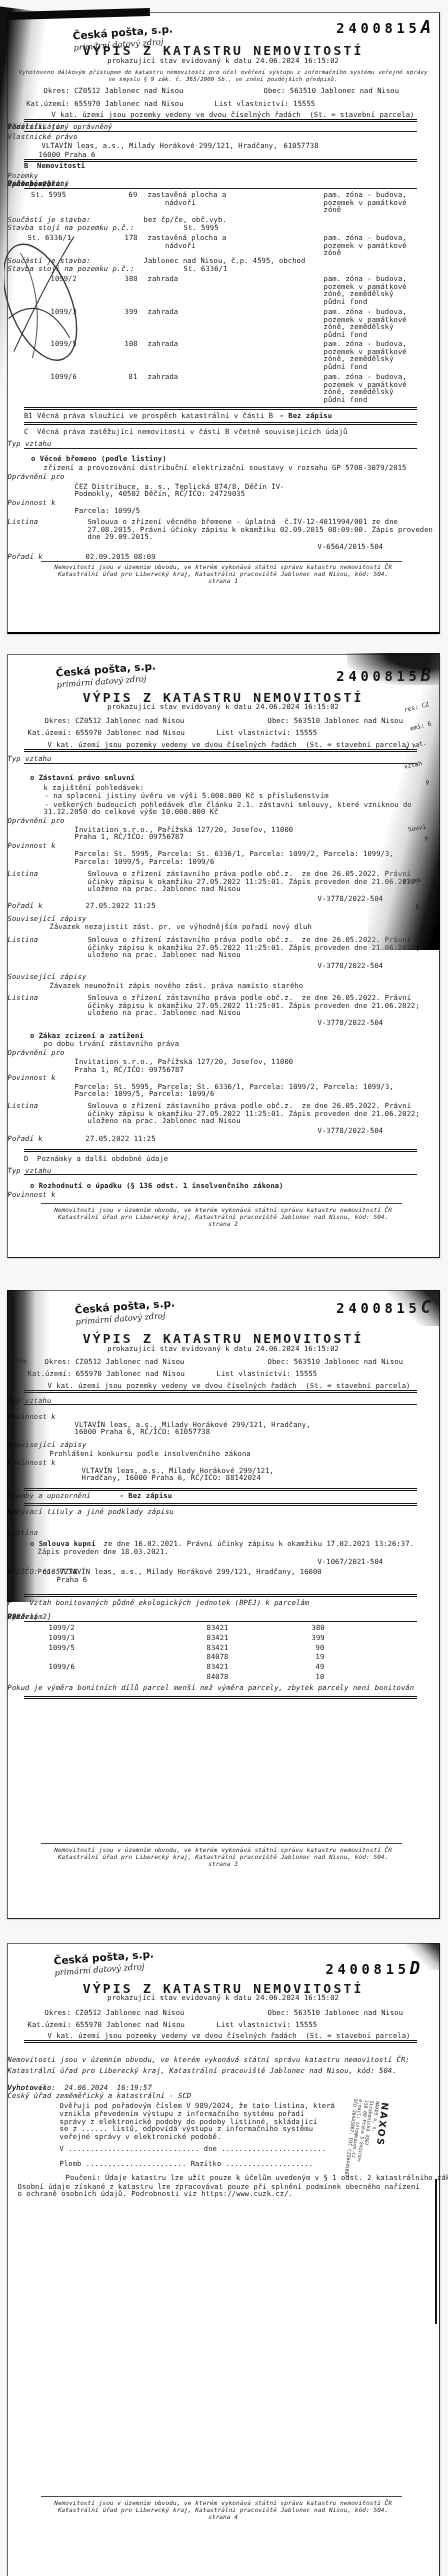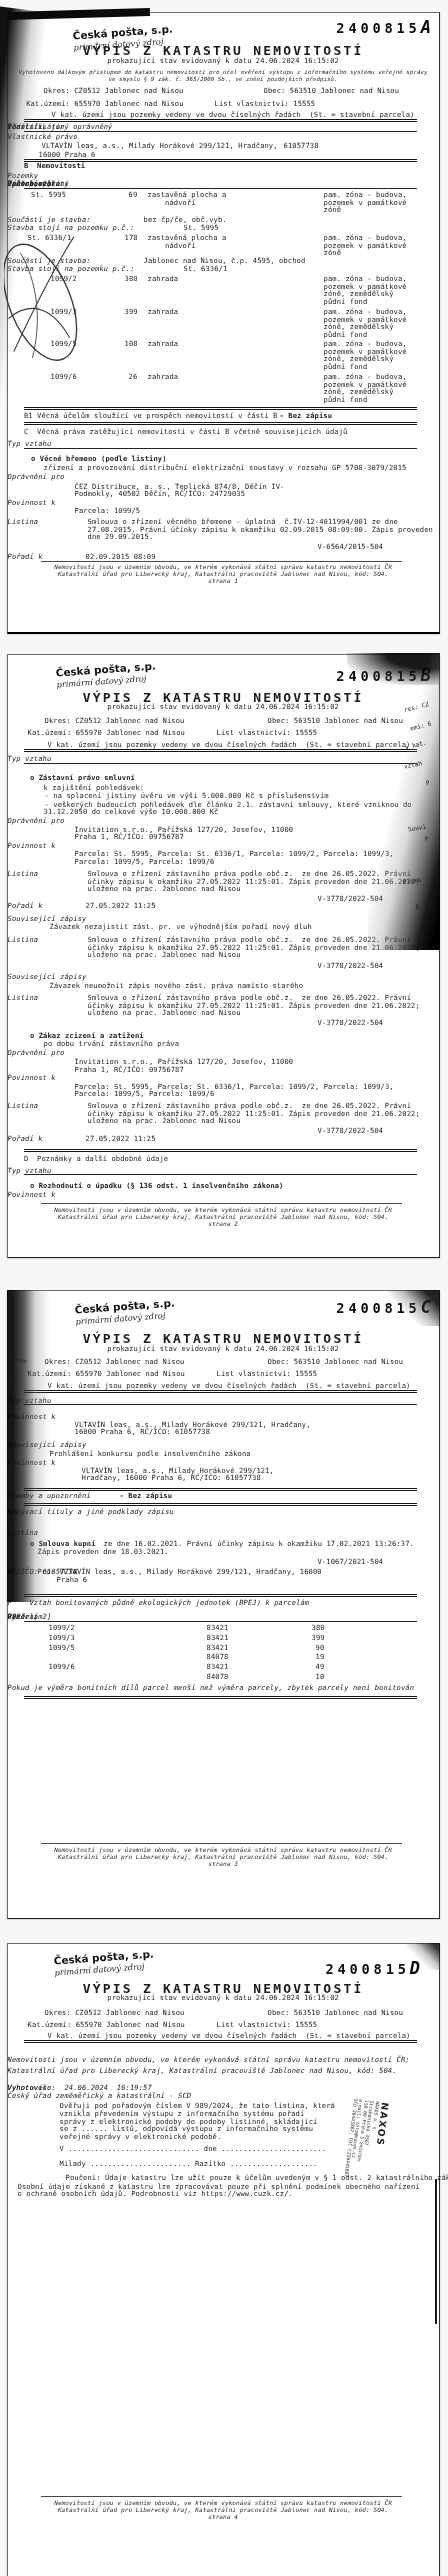--- a/index.html
+++ b/index.html
@@ -158,28 +158,28 @@
 zóně, zemědělský
 půdní fond</div>
       <div class="ln n" style="top: 327px; left: 43px;">1099/5</div>
       <div class="ln n" style="top: 327px; left: 117px;">108</div>
       <div class="ln n" style="top: 327px; left: 140px;">zahrada</div>
       <div class="ln n" style="top: 327px; left: 316px;">pam. zóna - budova,
 pozemek v památkové
 zóně, zemědělský
 půdní fond</div>
       <div class="ln n" style="top: 360px; left: 43px;">1099/6</div>
-      <div class="ln n" style="top: 360px; left: 121px;">26</div>
+      <div class="ln n" style="top: 360px; left: 121px;">81</div>
       <div class="ln n" style="top: 360px; left: 140px;">zahrada</div>
       <div class="ln n" style="top: 360px; left: 316px;">pam. zóna - budova,
 pozemek v památkové
 zóně, zemědělský
 půdní fond</div>
       <div class="rule hr2" style="left: 16.4px; top: 394px; width: 393px;"></div>
-      <div class="ln n" style="top: 399px; left: 16.4px;">B1 Věcná účelům sloužící ve prospěch nemovitostí v části B</div>
+      <div class="ln n" style="top: 399px; left: 16.4px;">B1 Věcná práva sloužící ve prospěch katastrální v části B</div>
       <div class="ln b" style="top: 399px; left: 272px;">- Bez zápisu</div>
       <div class="rule hr2" style="left: 16.4px; top: 409px; width: 393px;"></div>
       <div class="ln n" style="top: 415px; left: 16.4px;">C  Věcná práva zatěžující nemovitosti v části B včetně souvisejících údajů</div>
       <div class="ln i" style="top: 427px; left: 0px;">Typ vztahu</div>
       <div class="rule hr" style="left: 16.4px; top: 435px; width: 393px;"></div>
       <div class="ln b" style="top: 442px; left: 23.5px;">o Věcné břemeno (podle listiny)</div>
       <div class="ln n" style="top: 451px; left: 36px;">zřízení a provozování distribuční elektrizační soustavy v rozsahu GP 5708-3079/2015</div>
       <div class="ln i" style="top: 460px; left: 0px;">Oprávnění pro</div>
       <div class="ln n" style="top: 470px; left: 67px;">ČEZ Distribuce, a. s., Teplická 874/8, Děčín IV-</div>
       <div class="ln n" style="top: 477px; left: 67px;">Podmokly, 40502 Děčín, RČ/IČO: 24729035</div>
@@ -314,21 +314,21 @@
       <div class="rule hr2" style="left: 16.4px; top: 99px; width: 393px;"></div>
       <div class="ln i" style="top: 106px; left: 0px;">Typ vztahu</div>
       <div class="rule hr" style="left: 16.4px; top: 113px; width: 393px;"></div>
       <div class="ln i" style="top: 122px; left: 0px;">Povinnost k</div>
       <div class="ln n" style="top: 130px; left: 67px;">VLTAVÍN leas, a.s., Milady Horákové 299/121, Hradčany,</div>
       <div class="ln n" style="top: 137px; left: 67px;">16000 Praha 6, RČ/IČO: 61057738</div>
       <div class="ln i" style="top: 150px; left: 0px;">Související zápisy</div>
       <div class="ln n" style="top: 159px; left: 42px;">Prohlášení konkursu podle insolvenčního zákona</div>
       <div class="ln i" style="top: 168px; left: 0px;">Povinnost k</div>
       <div class="ln n" style="top: 176px; left: 74px;">VLTAVÍN leas, a.s., Milady Horákové 299/121,</div>
-      <div class="ln n" style="top: 183px; left: 74px;">Hradčany, 16000 Praha 6, RČ/IČO: 61057738</div>
+      <div class="ln n" style="top: 183px; left: 74px;">Hradčany, 16000 Praha 6, RČ/IČO: 88142024</div>
       <div class="rule hr2" style="left: 16.4px; top: 197px; width: 393px;"></div>
       <div class="ln i" style="top: 201px; left: 0px;">Plomby a upozornění</div>
       <div class="ln b" style="top: 201px; left: 112px;">- Bez zápisu</div>
       <div class="rule hr2" style="left: 16.4px; top: 212px; width: 393px;"></div>
       <div class="ln i" style="top: 217px; left: 0px;">Nabývací tituly a jiné podklady zápisu</div>
       <div class="ln i" style="top: 238px; left: 0px;">Listina</div>
       <div class="ln b" style="top: 249px; left: 22.4px;">o Smlouva kupní</div>
       <div class="ln n" style="top: 249px; left: 96px;">ze dne 16.02.2021. Právní účinky zápisu k okamžiku 17.02.2021 13:26:37.</div>
       <div class="ln n" style="top: 257px; left: 30px;">Zápis proveden dne 18.03.2021.</div>
       <div class="ln n" style="top: 267px; left: 310px;">V-1067/2021-504</div>
@@ -390,21 +390,21 @@
       <div class="ln i" style="top: 123px; left: 0px;">Katastrální úřad pro Liberecký kraj, Katastrální pracoviště Jablonec nad Nisou, kód: 504.</div>
       <div class="ln i" style="top: 140px; left: 0px; text-align: right;">Vyhotovil:</div>
       <div class="ln i" style="top: 140px; left: 0px;">Vyhotoveno:  24.06.2024  16:19:57</div>
       <div class="ln i" style="top: 148px; left: 0px;">Český úřad zeměměřický a katastrální - SCD</div>
       <div class="ln n" style="top: 158px; left: 52px;">Ověřuji pod pořadovým číslem V 989/2024, že tato listina, která</div>
       <div class="ln n" style="top: 166px; left: 52px;">vznikla převedením výstupu z informačního systému pořadí</div>
       <div class="ln n" style="top: 174px; left: 52px;">správy z elektronické podoby do podoby listinné, skládající</div>
       <div class="ln n" style="top: 181px; left: 52px;">se z ...... listů, odpovídá výstupu z informačního systému</div>
       <div class="ln n" style="top: 189px; left: 52px;">veřejné správy v elektronické podobě.</div>
       <div class="ln n" style="top: 201px; left: 52px;">V .............................. dne ........................</div>
-      <div class="ln n" style="top: 216px; left: 52px;">Milady ....................... Razítko ....................</div>
+      <div class="ln n" style="top: 216px; left: 52px;">Plomb ....................... Razítko ....................</div>
       <div class="ln n" style="top: 230px; left: 10px; margin-left: 48px;">Poučení: Údaje katastru lze užít pouze k účelům uvedeným v § 1 odst. 2 katastrálního zákona.</div>
       <div class="ln n" style="top: 239px; left: 10px;">Osobní údaje získané z katastru lze zpracovávat pouze při splnění podmínek obecného nařízení</div>
       <div class="ln n" style="top: 246px; left: 10px;">o ochraně osobních údajů. Podrobnosti viz https://www.cuzk.cz/.</div>
       <div class="rule hrf" style="left: 33px; top: 552px; width: 361px;"></div>
       <div class="ln fc" style="top: 555px; left: 0px;">Nemovitostí jsou v územním obvodu, ve kterém vykonává státní správu katastru nemovitostí ČR
 Katastrální úřad pro Liberecký kraj, Katastrální pracoviště Jablonec nad Nisou, kód: 504.
 strana 4</div>
     </div>
   <div class="naxos">
     <div class="naxos-word">NAXOS</div>

